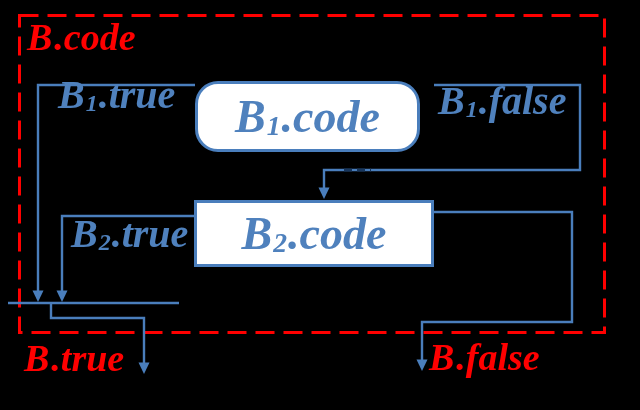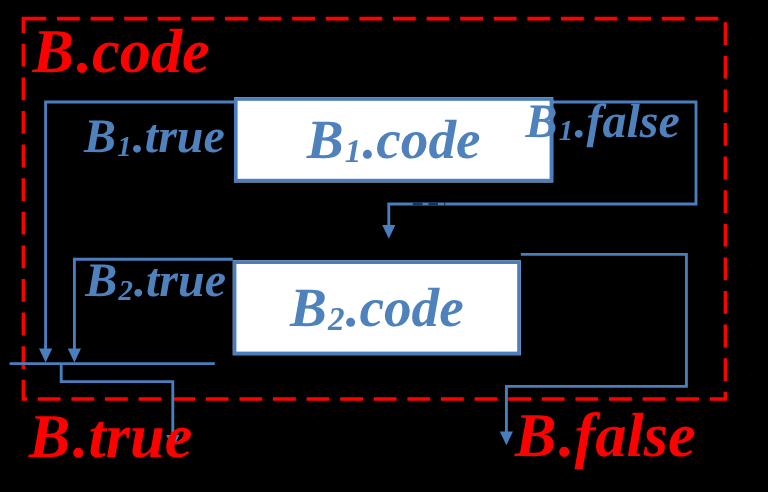--- a/index.html
+++ b/index.html
@@ -20,21 +20,21 @@
     line-height: 1;
     white-space: nowrap;
   }
   .lbl sub {
     font-size: 0.6em;
     vertical-align: baseline;
     position: relative;
     top: 0.14em;
     margin: 0 1px;
   }
-  .red-text  { color: #ff0000; font-size: 52px; }
+  .red-text  { color: #ff0000; font-size: 38px; }
   .blue-text { color: #4f81bd; font-size: 40px; }
   .code-box {
     position: absolute;
     box-sizing: border-box;
     background: #ffffff;
     border: 3px solid #4a7ebc;
     display: flex;
     align-items: center;
     justify-content: center;
   }
@@ -46,24 +46,24 @@
     line-height: 1;
     white-space: nowrap;
   }
   .code-box .box-label sub {
     font-size: 0.6em;
     vertical-align: baseline;
     position: relative;
     top: 0.14em;
     margin: 0 1px;
   }
-  .box1 { left: 195px; top: 81px;  width: 266px; height: 71px; }
-  .box2 { left: 194px; top: 200px; width: 240px; height: 79px; margin-top: 17px; }
+  .box1 { left: 195px; top: 81px;  width: 225px; height: 71px; border-radius: 23px; }
+  .box2 { left: 194px; top: 200px; width: 240px; height: 67px; }
   .pos-b-code   { left: 27px;  top: 18px;  }
-  .pos-b1-true  { left: 58px;  top: 94px; margin-left: 12px;  }
+  .pos-b1-true  { left: 58px;  top: 75px;  }
   .pos-b1-false { left: 438px; top: 81px;  }
   .pos-b2-true  { left: 71px;  top: 214px; text-align: right; }
   .pos-b2-false { left: 436px; top: 214px; }
   .pos-b-true   { left: 24px;  top: 339px; }
   .pos-b-false  { left: 429px; top: 338px; }
 </style>
 </head>
 <body>
 
 <div class="stage">

